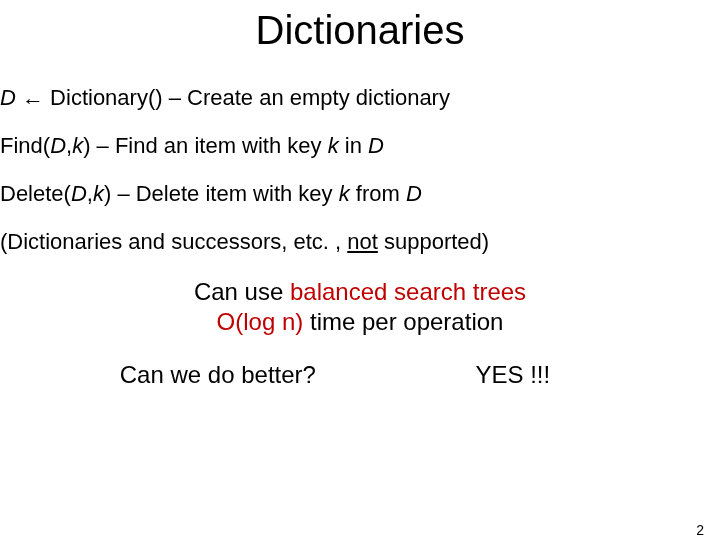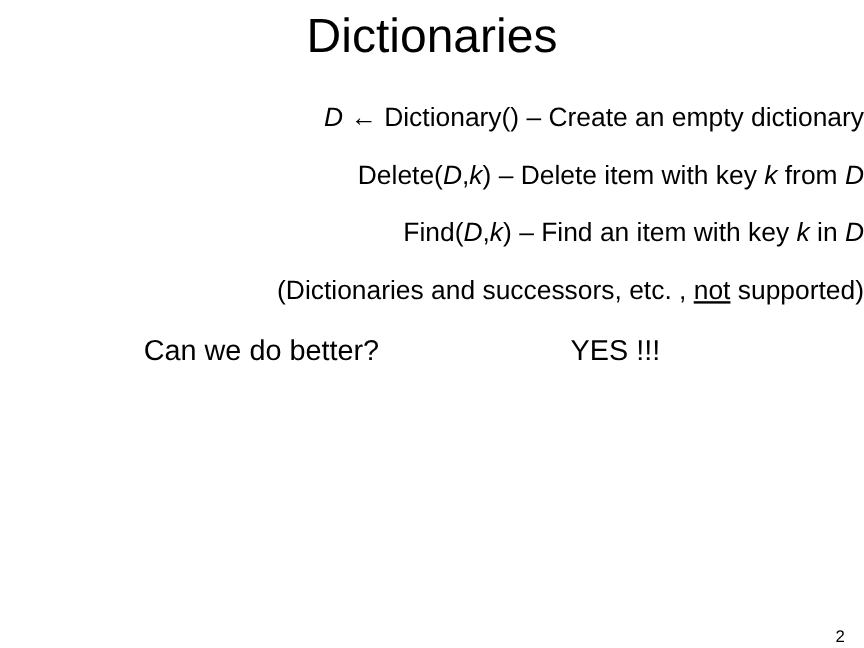--- a/index.html
+++ b/index.html
@@ -18,25 +18,24 @@
     height: 540px;
     box-sizing: border-box;
   }
   .title {
     text-align: center;
     font-size: 40px;
     margin-top: 8px;
     margin-bottom: 32px;
   }
   .line {
-    text-align: right;
+    text-align: left;
     font-size: 22px;
     margin: 0 0 22px 0;
     white-space: nowrap;
-    padding-left: 22px;
   }
   .line .it { font-style: italic; }
   .arrow {
     font-family: "Arial Unicode MS", Arial, sans-serif;
   }
   .under { text-decoration: underline; }
   .para {
     text-align: center;
     font-size: 24px;
     line-height: 1.25;
@@ -71,31 +70,35 @@
 <div class="slide">
 
   <div class="title">Dictionaries</div>
 
   <div class="line">
     <span class="it">D </span><span class="arrow">←</span><span> Dictionary()</span><span> – Create an empty dictionary</span>
   </div>
 
 
   <div class="line">
-    <span>Delete(</span><span class="it">D</span><span>,</span><span class="it">k</span><span>)</span><span> – Delete item with key </span><span class="it">k</span><span> from </span><span class="it">D</span>
+    <span>Find(</span><span class="it">D</span><span>,</span><span class="it">k</span><span>)</span><span> – Find an item with key </span><span class="it">k</span><span> in </span><span class="it">D</span>
   </div>
 
   <div class="line">
-    <span>Find(</span><span class="it">D</span><span>,</span><span class="it">k</span><span>)</span><span> – Find an item with key </span><span class="it">k</span><span> in </span><span class="it">D</span>
+    <span>Delete(</span><span class="it">D</span><span>,</span><span class="it">k</span><span>)</span><span> – Delete item with key </span><span class="it">k</span><span> from </span><span class="it">D</span>
   </div>
 
   <div class="line">
     <span>(Dictionaries and successors, etc. , </span><span class="under">not</span><span> supported)</span>
   </div>
 
+  <div class="para">
+    <span>Can use </span><span class="red">balanced search trees</span><br>
+    <span class="red">O(log n)</span><span> time per operation</span>
+  </div>
 
   <div class="bottom-row">
     <div class="q">Can we do better?</div>
     <div class="a">YES !!!</div>
   </div>
 
   <div class="pagenum">2</div>
 
 </div>
 

